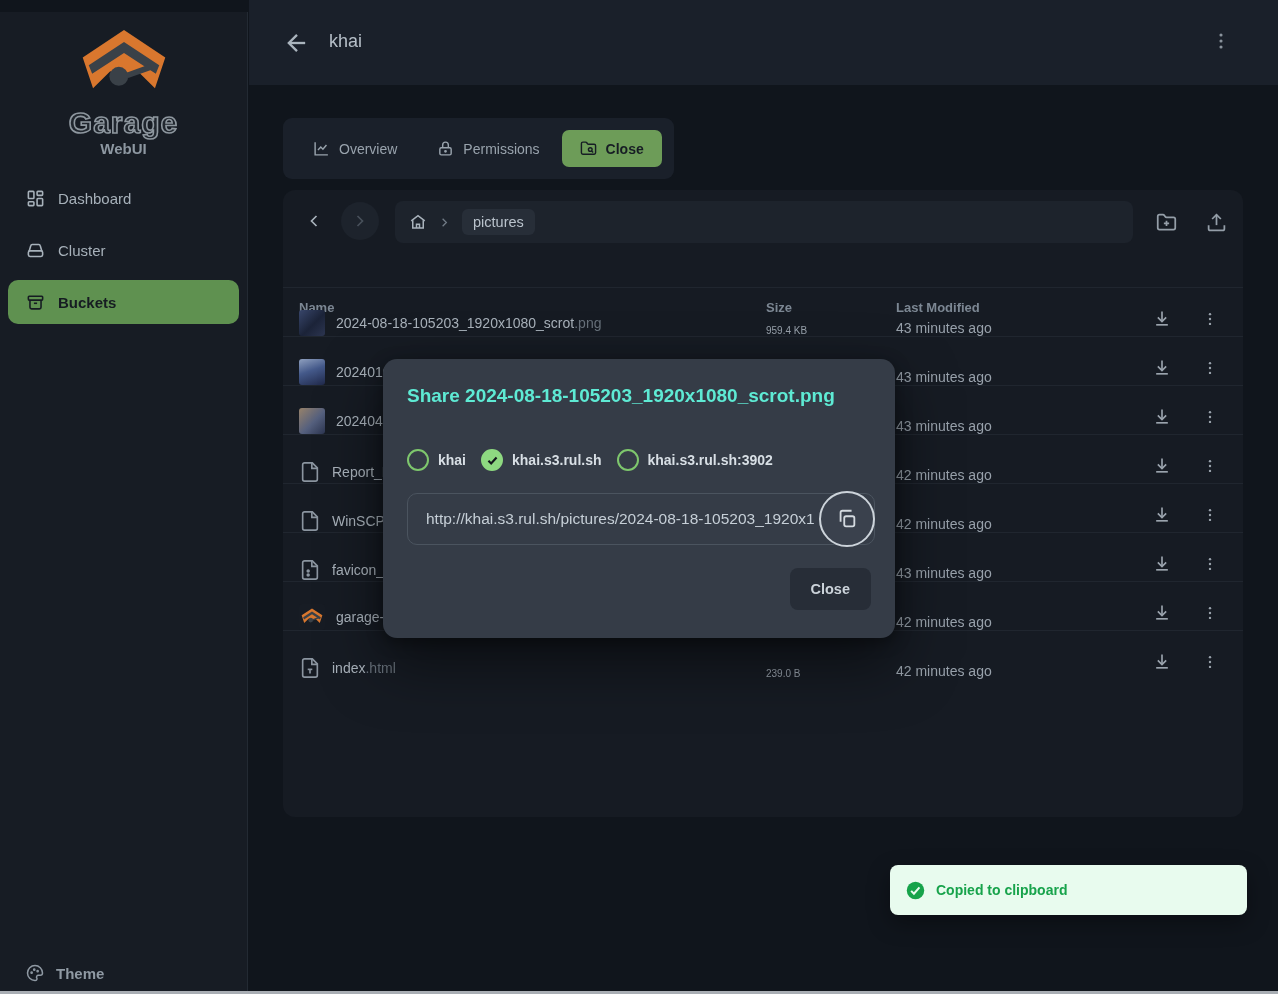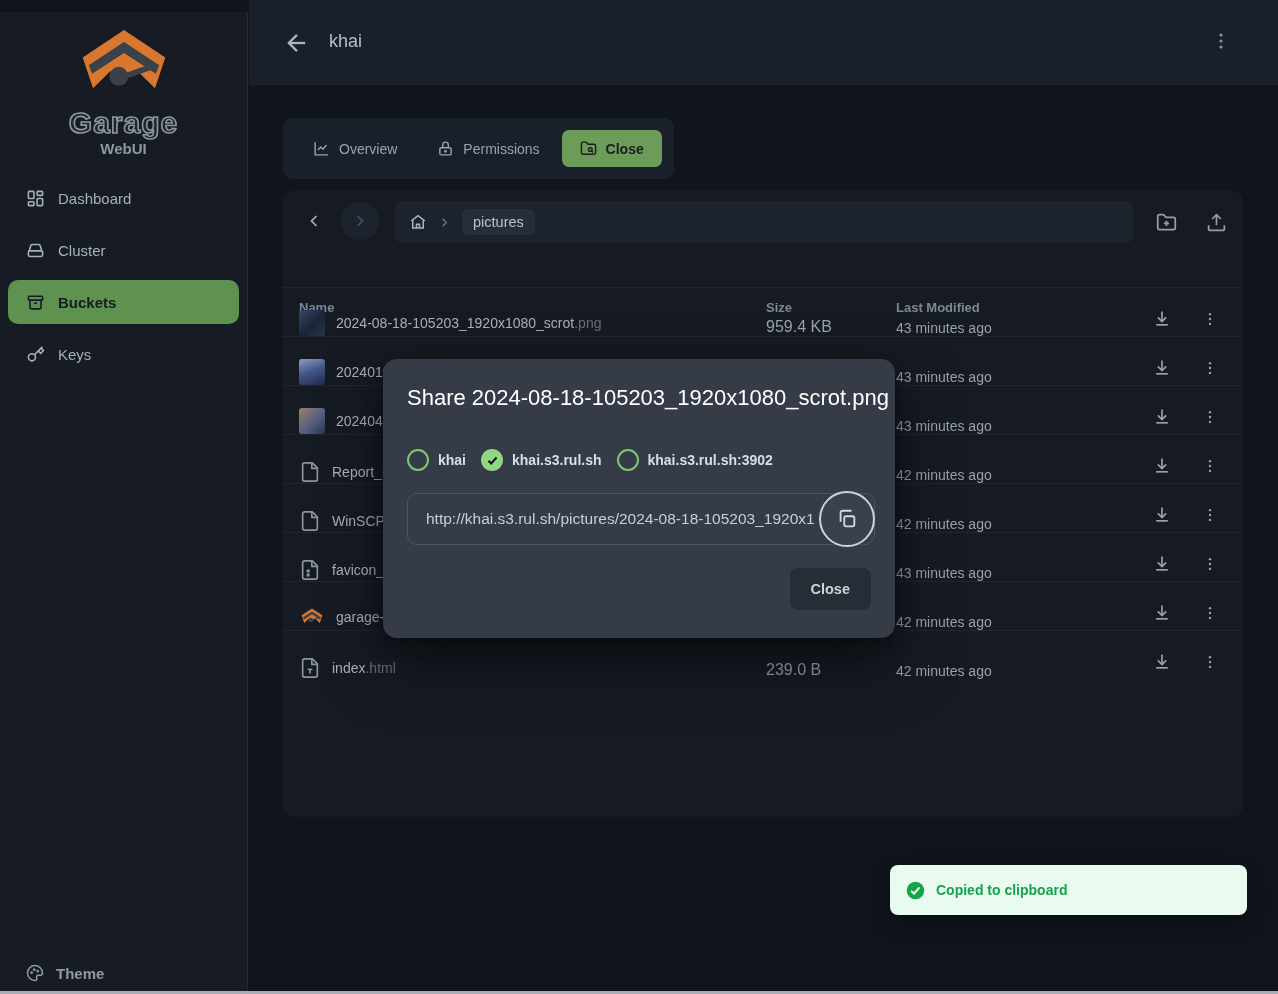--- a/index.html
+++ b/index.html
@@ -48,28 +48,28 @@
   .rows { position:absolute; left:0; top:97px; width:100%; }
   .row { display:flex; align-items:flex-end; height:49px; border-top:1px solid #20262f; cursor:pointer; }
   .cell-name { width:483px; padding-left:16px; display:flex; align-items:center; gap:11px; font-size:14px; color:#a8b1ba; overflow:hidden; white-space:nowrap; }
   .cell-name .ext { color:#67707a; }
   .cell-name .ficon { color:#8b95a0; display:flex; flex:none; }
   .thumb { width:26px; height:26px; border-radius:3px; flex:none; }
   .thumb.t1 { background:linear-gradient(135deg,#38466b 0%,#1b2338 55%,#2c3550 100%); }
   .thumb.t2 { background:linear-gradient(160deg,#8fa0bf 0%,#44598a 45%,#20294a 100%); }
   .thumb.t3 { background:linear-gradient(135deg,#97826a 0%,#55607e 55%,#2c3550 100%); }
   .thumb.tg { background:#171c24; display:flex; align-items:center; justify-content:center; }
-  .cell-size { width:130px; font-size:16px; color:#98a1ab; }
+  .cell-size { width:130px; font-size:10px; color:#98a1ab; }
   .cell-mod { flex:1; font-size:14px; color:#98a1ab; }
   .cell-actions { width:120px; display:flex; justify-content:flex-end; gap:14px; padding-right:16px; }
   .icon-btn { width:34px; height:34px; display:flex; align-items:center; justify-content:center; color:#9aa3ad; cursor:pointer; }
 
   
   .modal { position:absolute; left:383px; top:359px; width:512px; height:279px; background:#353c47; border-radius:14px; box-shadow:0 24px 60px rgba(0,0,0,.5), 0 4px 16px rgba(0,0,0,.35); }
-  .modal-title { position:absolute; left:24px; top:26px; font-size:22px; font-weight:400; color:#ffffff; }
+  .modal-title { position:absolute; left:24px; top:26px; font-size:19px; font-weight:700; color:#5eead4; }
   .radio-row { position:absolute; left:24px; top:90px; display:flex; align-items:center; gap:15px; }
   .radio-opt { display:flex; align-items:center; gap:9px; cursor:pointer; }
   .radio-circle { width:22px; height:22px; border-radius:50%; border:2px solid #7ec76d; flex:none; }
   .radio-circle.checked { background:#8ed981; border-color:#8ed981; display:flex; align-items:center; justify-content:center; color:#14181d; }
   .radio-label { font-size:14px; font-weight:600; color:#d8dfe5; }
   .url-input { position:absolute; left:24px; top:134px; width:468px; height:52px; background:transparent; border:1px solid #4b545f; border-radius:10px; padding:0 60px 0 18px; font-family:"Liberation Sans",sans-serif; font-size:15.5px; color:#c6cfd7; outline:none; }
   .copy-btn { position:absolute; left:436px; top:132px; width:56px; height:56px; border-radius:50%; background:#3a414d; border:2px solid #ccd3da; display:flex; align-items:center; justify-content:center; color:#d4dae0; cursor:pointer; }
   .close-btn { position:absolute; right:24px; top:209px; padding:13px 21px; background:#272d37; border-radius:8px; font-size:14.5px; font-weight:600; color:#ccd3da; cursor:pointer; }
 
   
@@ -112,28 +112,20 @@
           </svg>
         <span>Cluster</span>
       </div>
       <div class="nav-item active">
         <svg width="19" height="19" viewBox="0 0 24 24" fill="none" stroke="currentColor" stroke-width="2">
             <rect x="3" y="4" width="18" height="5" rx="1"></rect>
             <path d="M5 9v9a2 2 0 0 0 2 2h10a2 2 0 0 0 2-2V9"></path>
             <path d="M10 13h4"></path>
           </svg>
         <span>Buckets</span>
-      </div>
-      <div class="nav-item">
-        <svg width="19" height="19" viewBox="0 0 24 24" fill="none" stroke="currentColor" stroke-width="2">
-            <circle cx="7.5" cy="15.5" r="4.5"></circle>
-            <path d="m11 12 9.6-9.6"></path>
-            <path d="m15.5 7.5 3 3L22 7l-3-3"></path>
-          </svg>
-        <span>Keys</span>
       </div>
     </div>
     <div class="theme-btn">
       <svg width="18" height="18" viewBox="0 0 24 24" fill="none" stroke="currentColor" stroke-width="2">
           <path d="M12 22a10 10 0 1 1 10-10c0 2-1.5 3-3 3h-2.5a2.5 2.5 0 0 0-2 4c.5.7 0 3-2.5 3Z"></path>
           <circle cx="7.5" cy="11.5" r=".8"></circle>
           <circle cx="11" cy="7.5" r=".8"></circle>
           <circle cx="15.5" cy="9.5" r=".8"></circle>
         </svg>
       <span>Theme</span>

